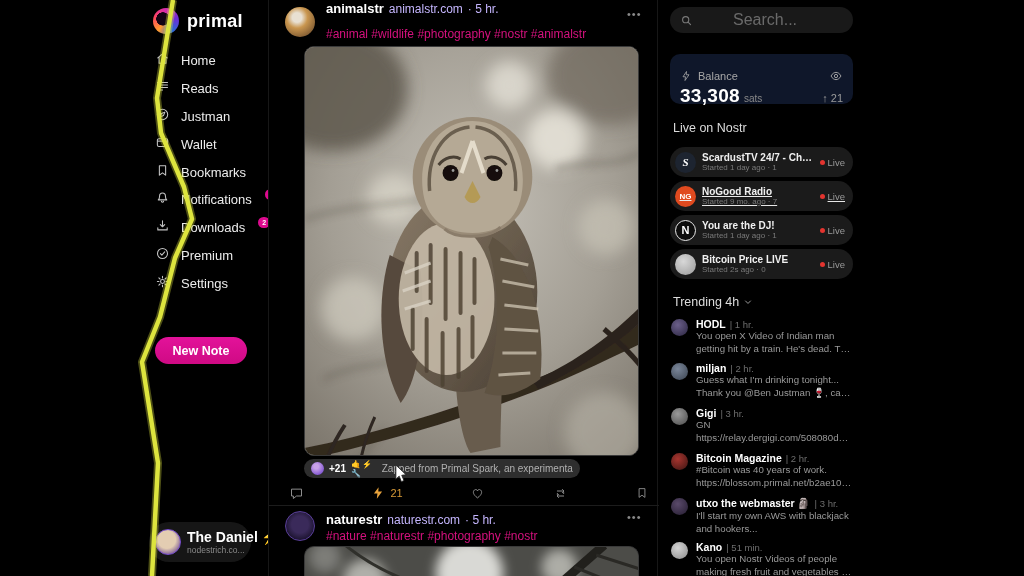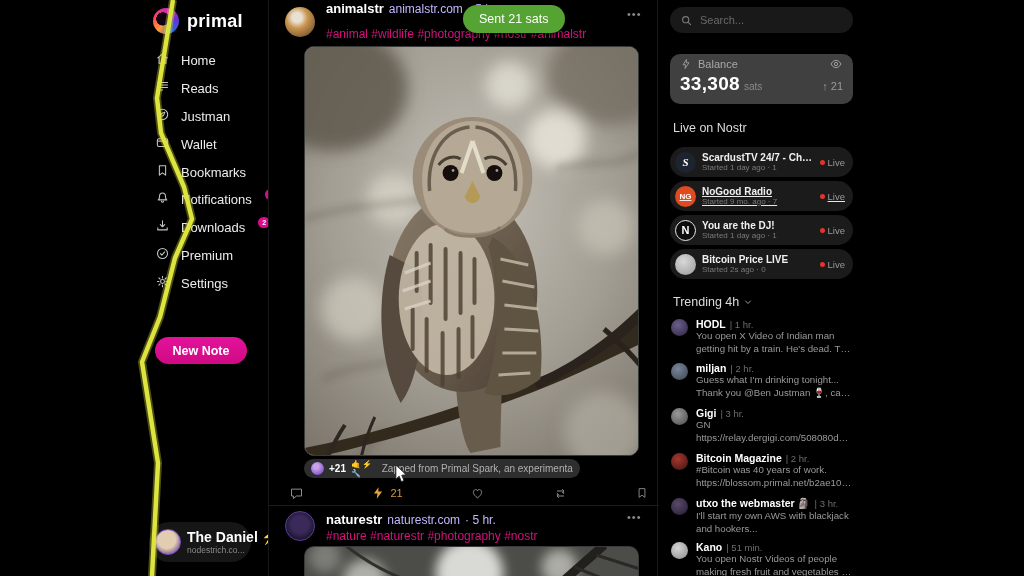--- a/index.html
+++ b/index.html
@@ -64,24 +64,24 @@
     background:radial-gradient(circle at 50% 45%, #3a2a5a 40%, #120c22 85%);
     border:1.5px solid #5a3f9a; }
   #p2-image { left:35px; top:546px; width:335px; height:30px; border-radius:10px 10px 0 0;
     border:1px solid #3a3a3a; border-bottom:none; overflow:hidden; background:#4a4a46; }
 
   
   #rail { left:665px; top:0; width:195px; height:576px; }
   #search-box { position:absolute; left:5px; top:7px; width:183px; height:26px; border-radius:13px;
     background:#191919; display:flex; align-items:center; gap:7px; padding:0 10px; }
   #search-input { background:transparent; border:none; outline:none; color:#bbb;
-    font-size:11px; width:130px; font-family:"Liberation Sans", sans-serif; }
+    font-size:16px; width:130px; font-family:"Liberation Sans", sans-serif;text-align:center; }
   #search-input::placeholder { color:#6a6a6a; }
   #balance-card { position:absolute; left:5px; top:54px; width:183px; height:50px;
-    border-radius:10px; background:#404040; padding:3px 10px; cursor:pointer; }
+    border-radius:10px; background:#0f172a; padding:15px 10px; cursor:pointer; }
   .bal-row1 { display:flex; align-items:center; gap:6px; }
   .bal-label { font-size:11px; color:#a8a8a8; flex:1; }
   .bal-row2 { display:flex; align-items:baseline; gap:4px; margin-top:2px; }
   .bal-amount { font-size:19px; font-weight:bold; color:#fff; letter-spacing:.3px; }
   .bal-unit { font-size:10px; color:#8a8a8a; flex:1; }
   .bal-delta { font-size:11px; color:#9a9a9a; }
   .section-title { position:absolute; left:8px; font-size:12.5px; color:#dcdcdc;text-align:center; }
   .live-card { position:absolute; left:5px; width:183px; height:30px; border-radius:15px;
     background:#1b1b1b; display:flex; align-items:center; gap:6px; padding:0 8px 0 5px; cursor:pointer; }
   .live-av { width:21px; height:21px; border-radius:50%; flex:0 0 auto; display:flex;
@@ -195,21 +195,20 @@
   <div class="abs" id="feed">
 
     <div class="abs post-avatar" id="p1-avatar"></div>
     <div class="abs author-row" style="left:57px; top:1px;">
       <span class="author-name">animalstr</span>
       <span class="author-meta">animalstr.com</span>
       <span class="author-meta">· 5 hr.</span>
     </div>
     <div class="abs more-dots" style="left:358px; top:8px;">•••</div>
     <div class="abs hashtags" style="left:57px; top:27px; width:316px;">#animal #wildlife #photography #nostr #animalstr</div>
-    <div class="abs" id="toast">Sent 21 sats</div>
 
     <div class="abs" id="p1-image">
       <svg width="335" height="410" viewBox="0 0 336 410" preserveAspectRatio="none">
         <defs>
           <radialGradient id="bg1" cx="50%" cy="38%" r="78%">
             <stop offset="0%" stop-color="#c4c0b7"></stop>
               <stop offset="55%" stop-color="#a39e94"></stop>
               <stop offset="100%" stop-color="#7b756b"></stop>
           </radialGradient>
           <linearGradient id="bodyg" x1="0" y1="0" x2="1" y2="1">

